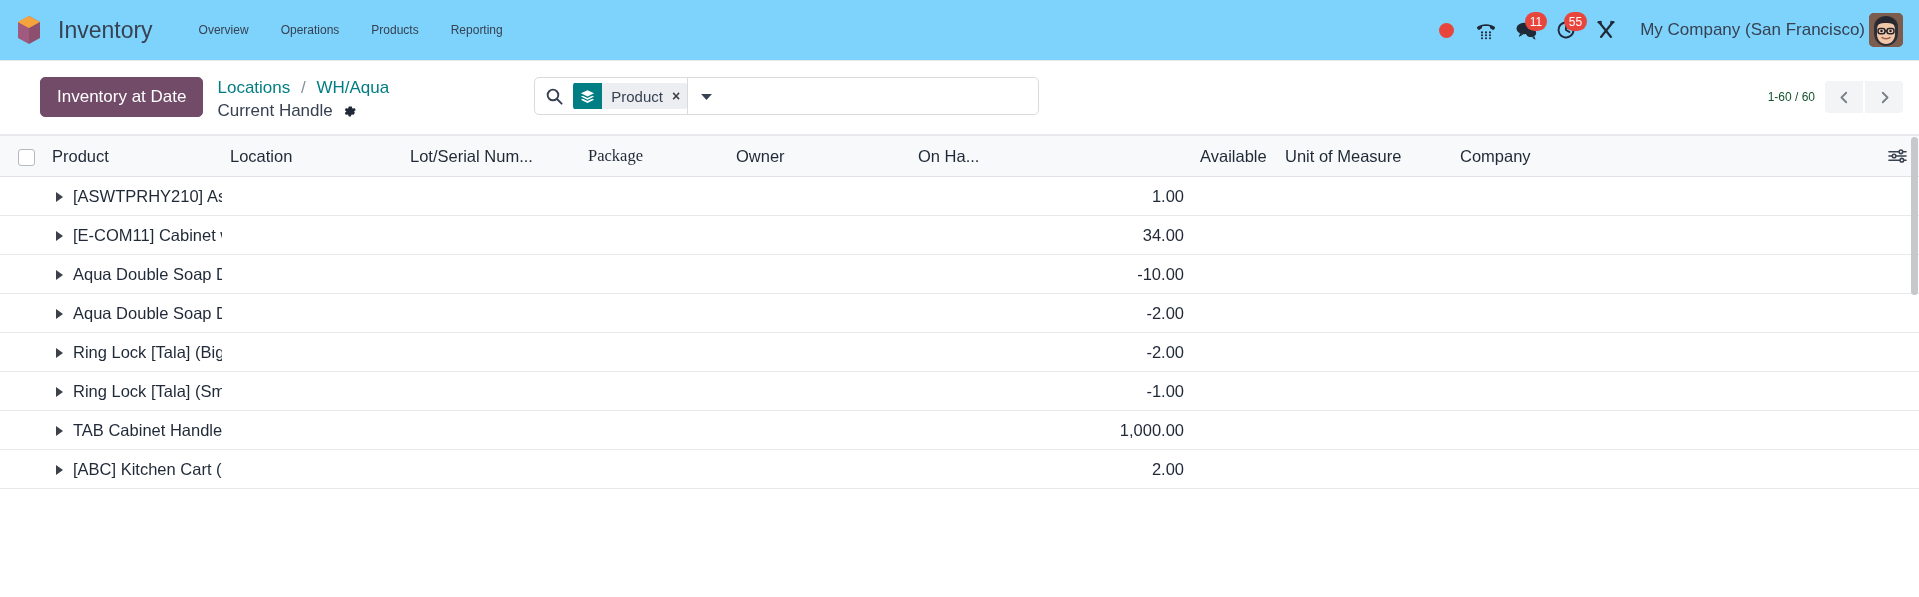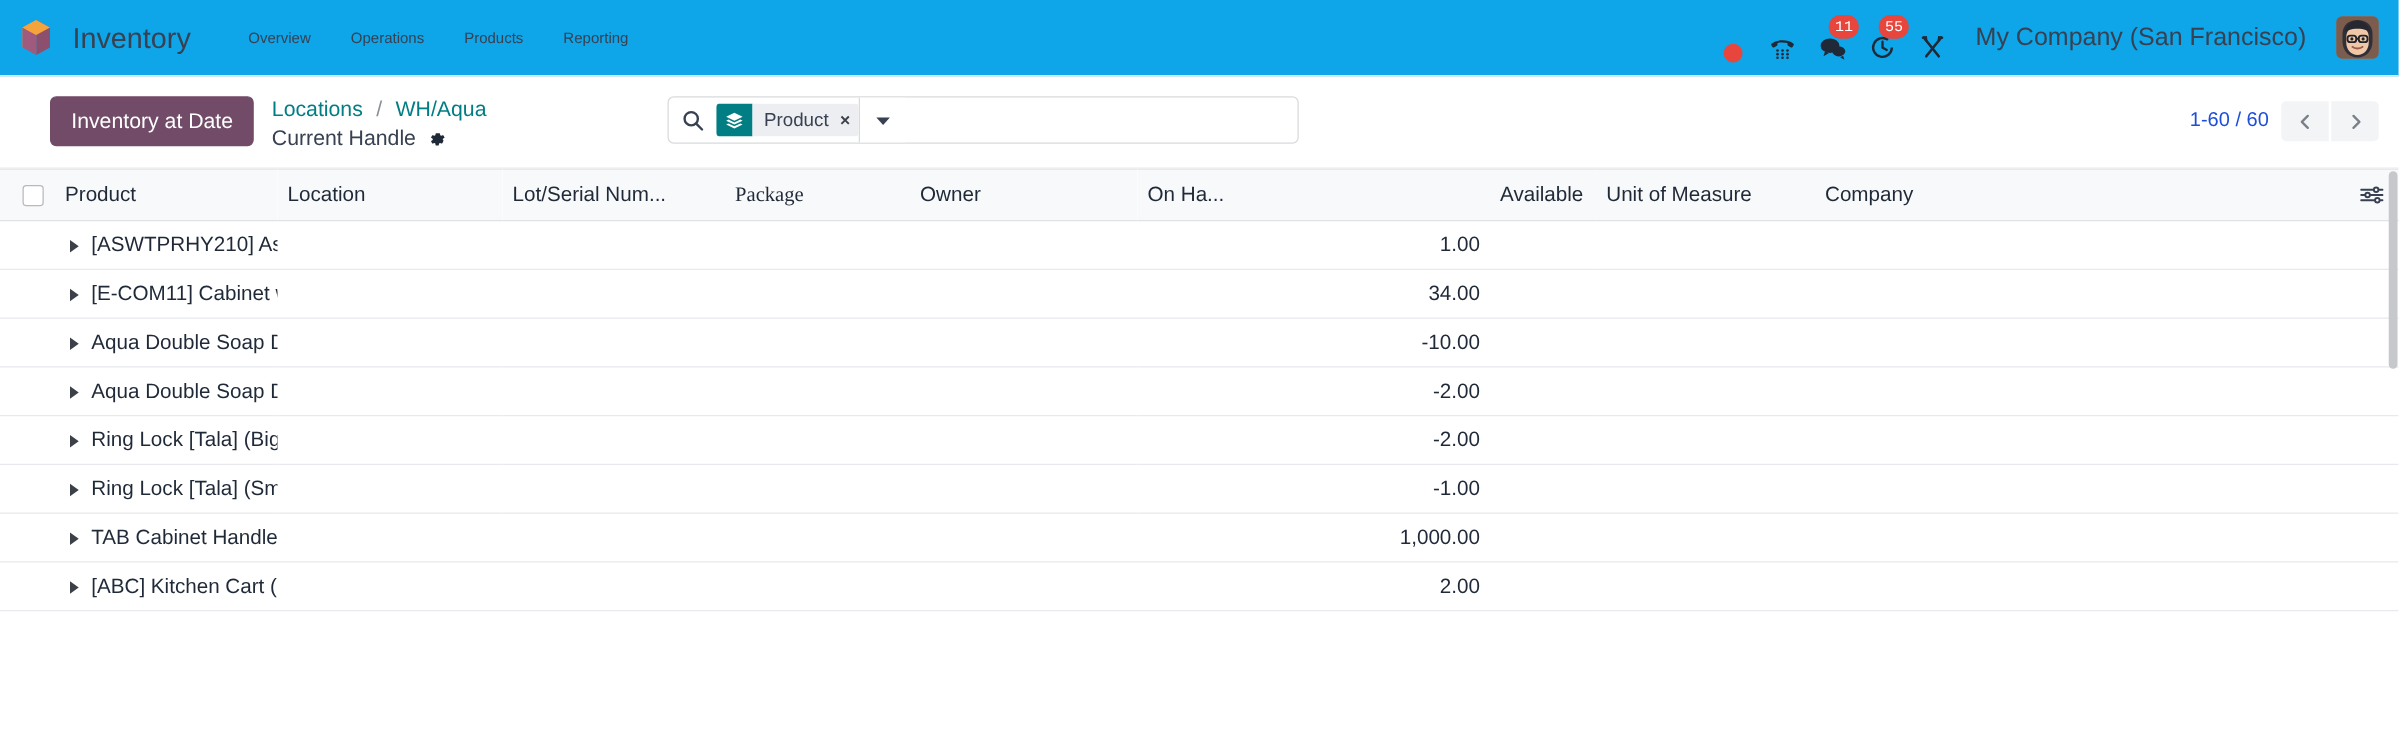--- a/index.html
+++ b/index.html
@@ -10,21 +10,21 @@
     color: #374151;
     overflow: hidden;
   }
 
   
   .navbar {
     height: 61px;
     display: flex;
     align-items: center;
     padding: 0 16px 0 14px;
-    background: #0ea5e9;
+    background: #7dd3fc;
     border-bottom: 1px solid #e7e9ed;
     position: relative;
   }
   .brand-logo {
     width: 30px; height: 32px;
     margin-right: 14px;
     flex: none;
     position: relative;
   }
   .app-name {
@@ -46,24 +46,23 @@
 
   .navbar-right {
     margin-left: auto;
     display: flex;
     align-items: center;
     gap: 0;
   }
   .sys-icon {
     position: relative;
     width: 40px; height: 40px;
-    display: flex; align-items: flex-end; justify-content: center;
+    display: flex; align-items: center; justify-content: center;
     cursor: pointer;
     color: #1f2937;
-    font-family: Liberation Mono, monospace;
   }
   .rec-dot {
     width: 15px; height: 15px;
     border-radius: 50%;
     background: #e8453c;
   }
   .badge {
     position: absolute;
     top: 2px; right: -1px;
     background: #e8453c;
@@ -71,23 +70,23 @@
     font-size: 12px;
     line-height: 1;
     font-weight: 500;
     min-width: 21px;
     height: 19px;
     padding: 0 5px;
     border-radius: 10px;
     display: flex; align-items: center; justify-content: center;
   }
   .company-name {
-    font-size: 20px;
-    color: #374151;
-    margin: 0 24px 0 14px;
+    font-size: 17px;
+    color: #374151;
+    margin: 0 4px 0 14px;
     white-space: nowrap;
     cursor: pointer;
   }
   .avatar {
     width: 34px; height: 34px;
     border-radius: 5px;
     overflow: hidden;
     cursor: pointer;
     flex: none;
     background: #8d6a58;
@@ -204,22 +203,22 @@
   }
 
   .pager {
     margin-left: auto;
     margin-top: 10px;
     display: flex;
     align-items: center;
     gap: 10px;
   }
   .pager-count {
-    font-size: 16px;
-    color: #1d4ed8;
+    font-size: 12px;
+    color: #14532d;
     white-space: nowrap;
     cursor: pointer;
   }
   .pager-btns { display: flex; }
   .pager-btn {
     width: 38px; height: 32px;
     background: #f3f4f6;
     border: none;
     color: #7a8089;
     cursor: pointer;

